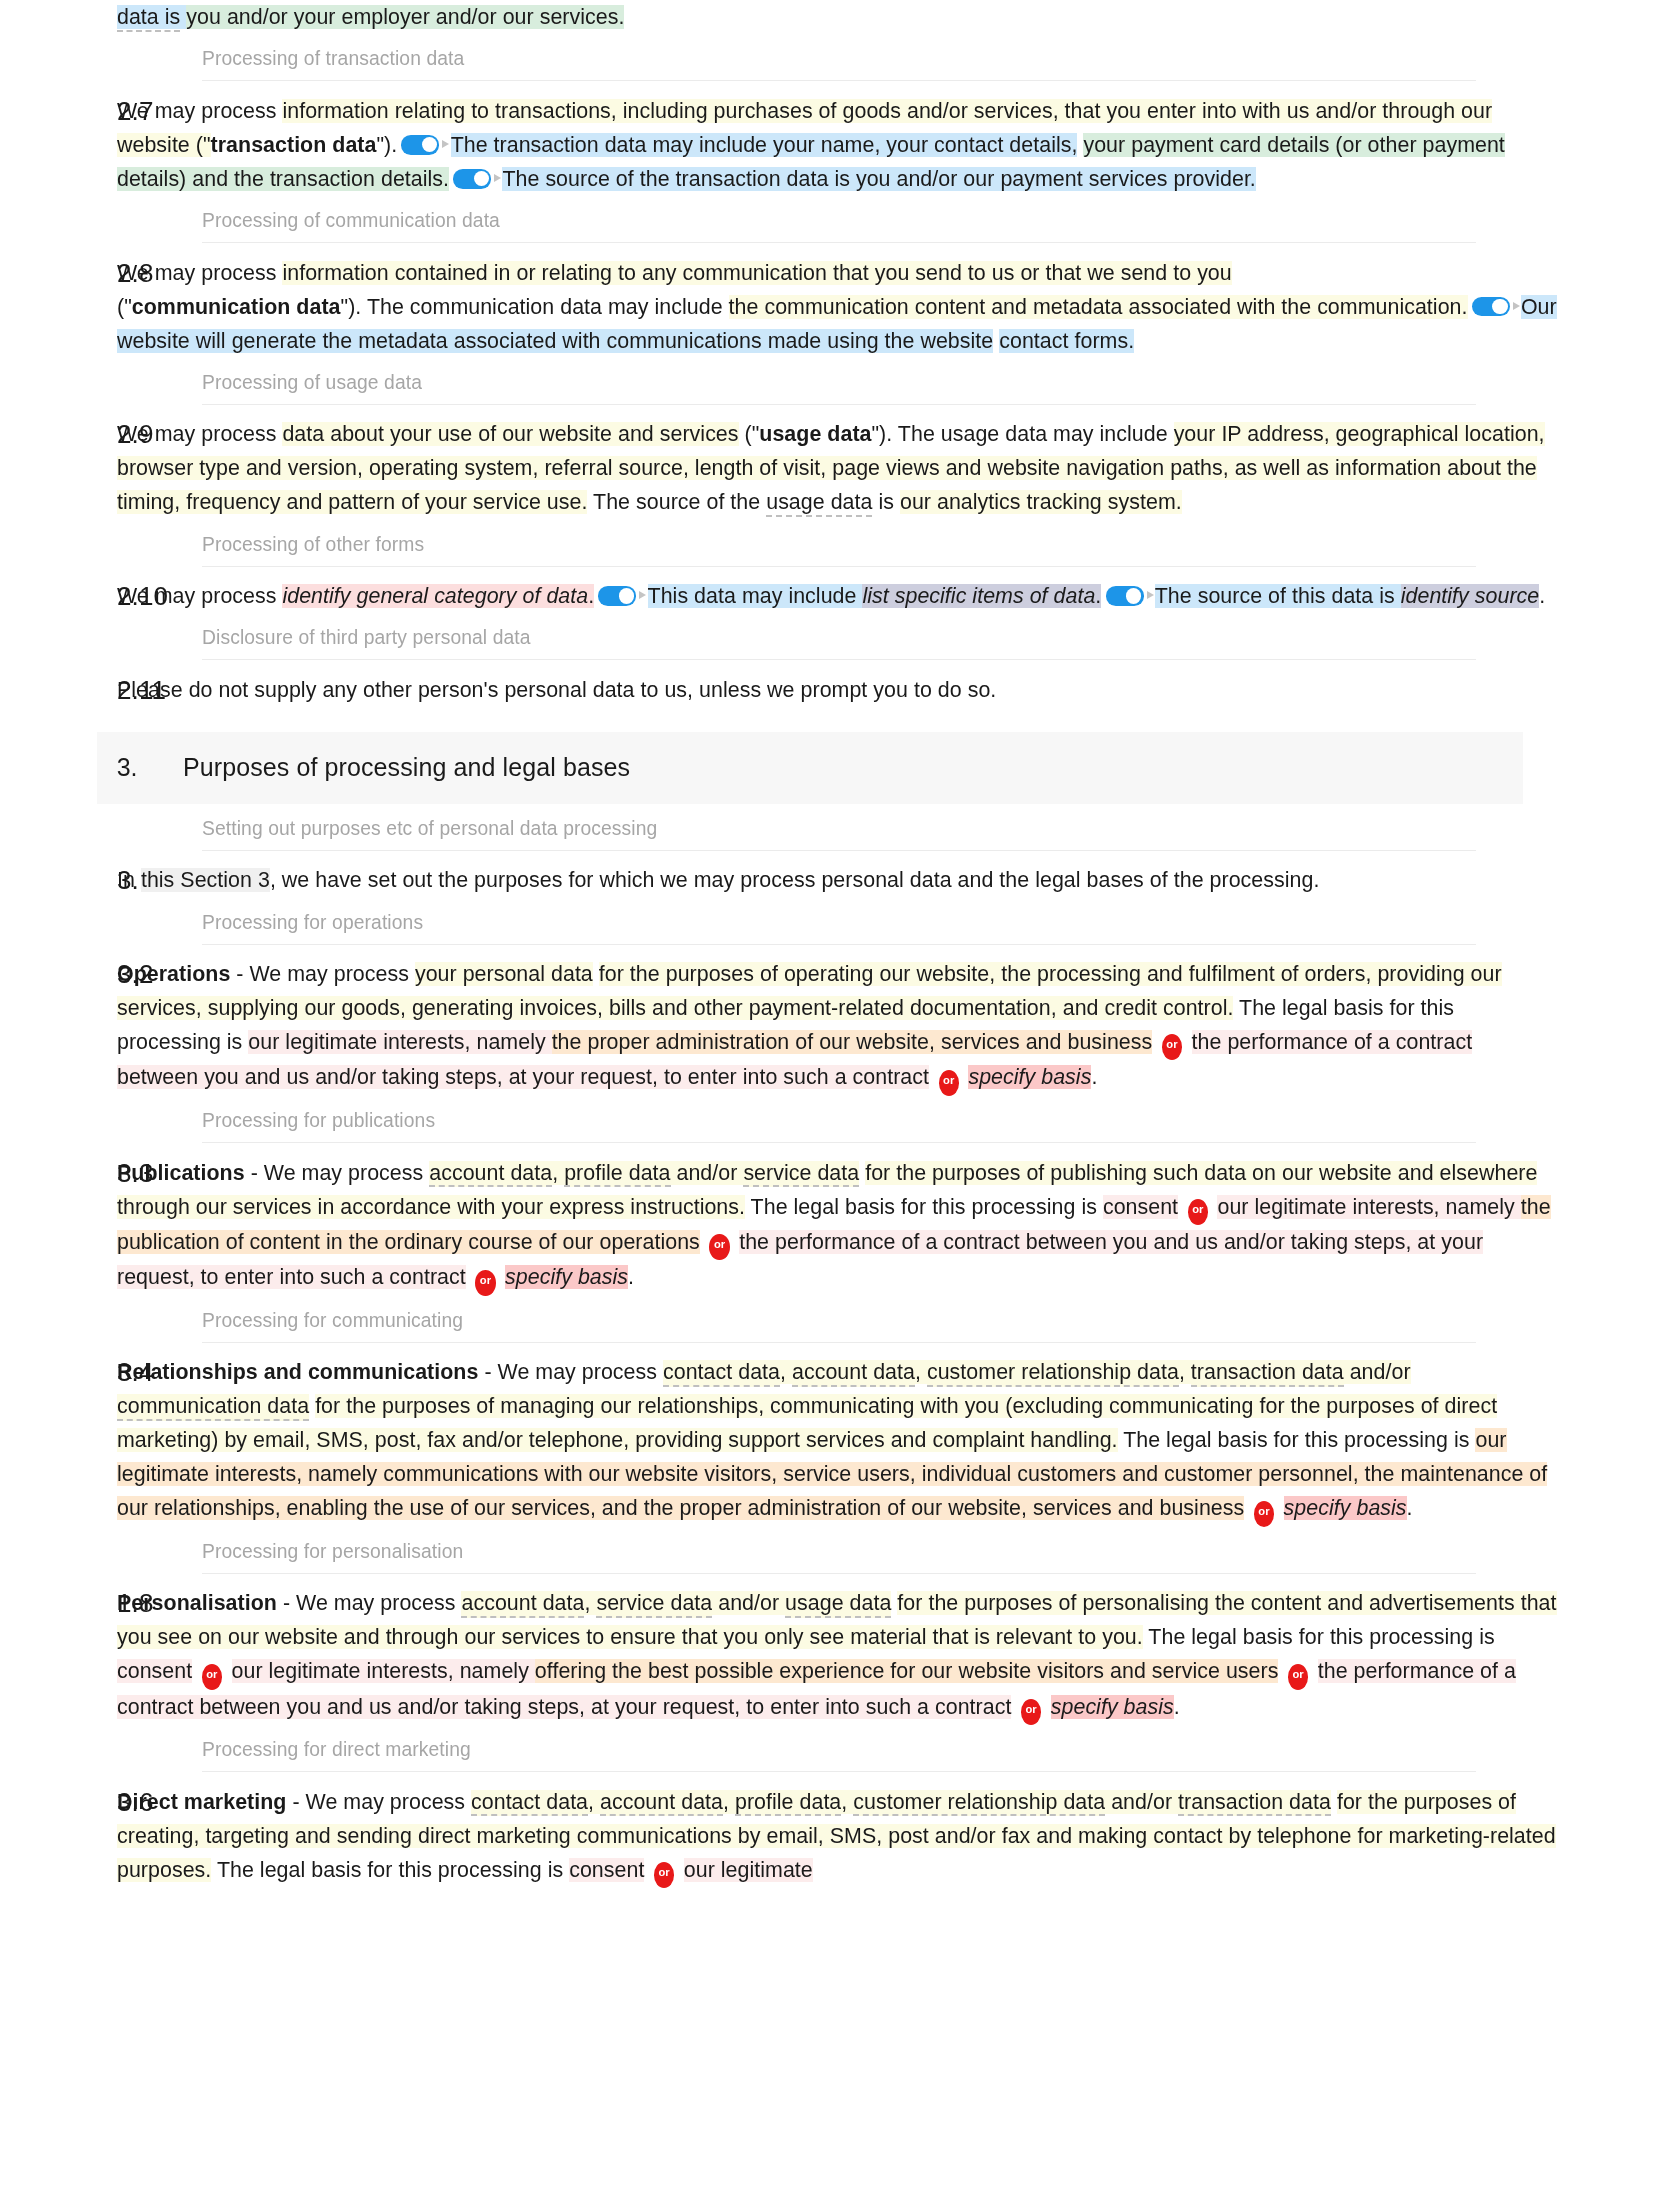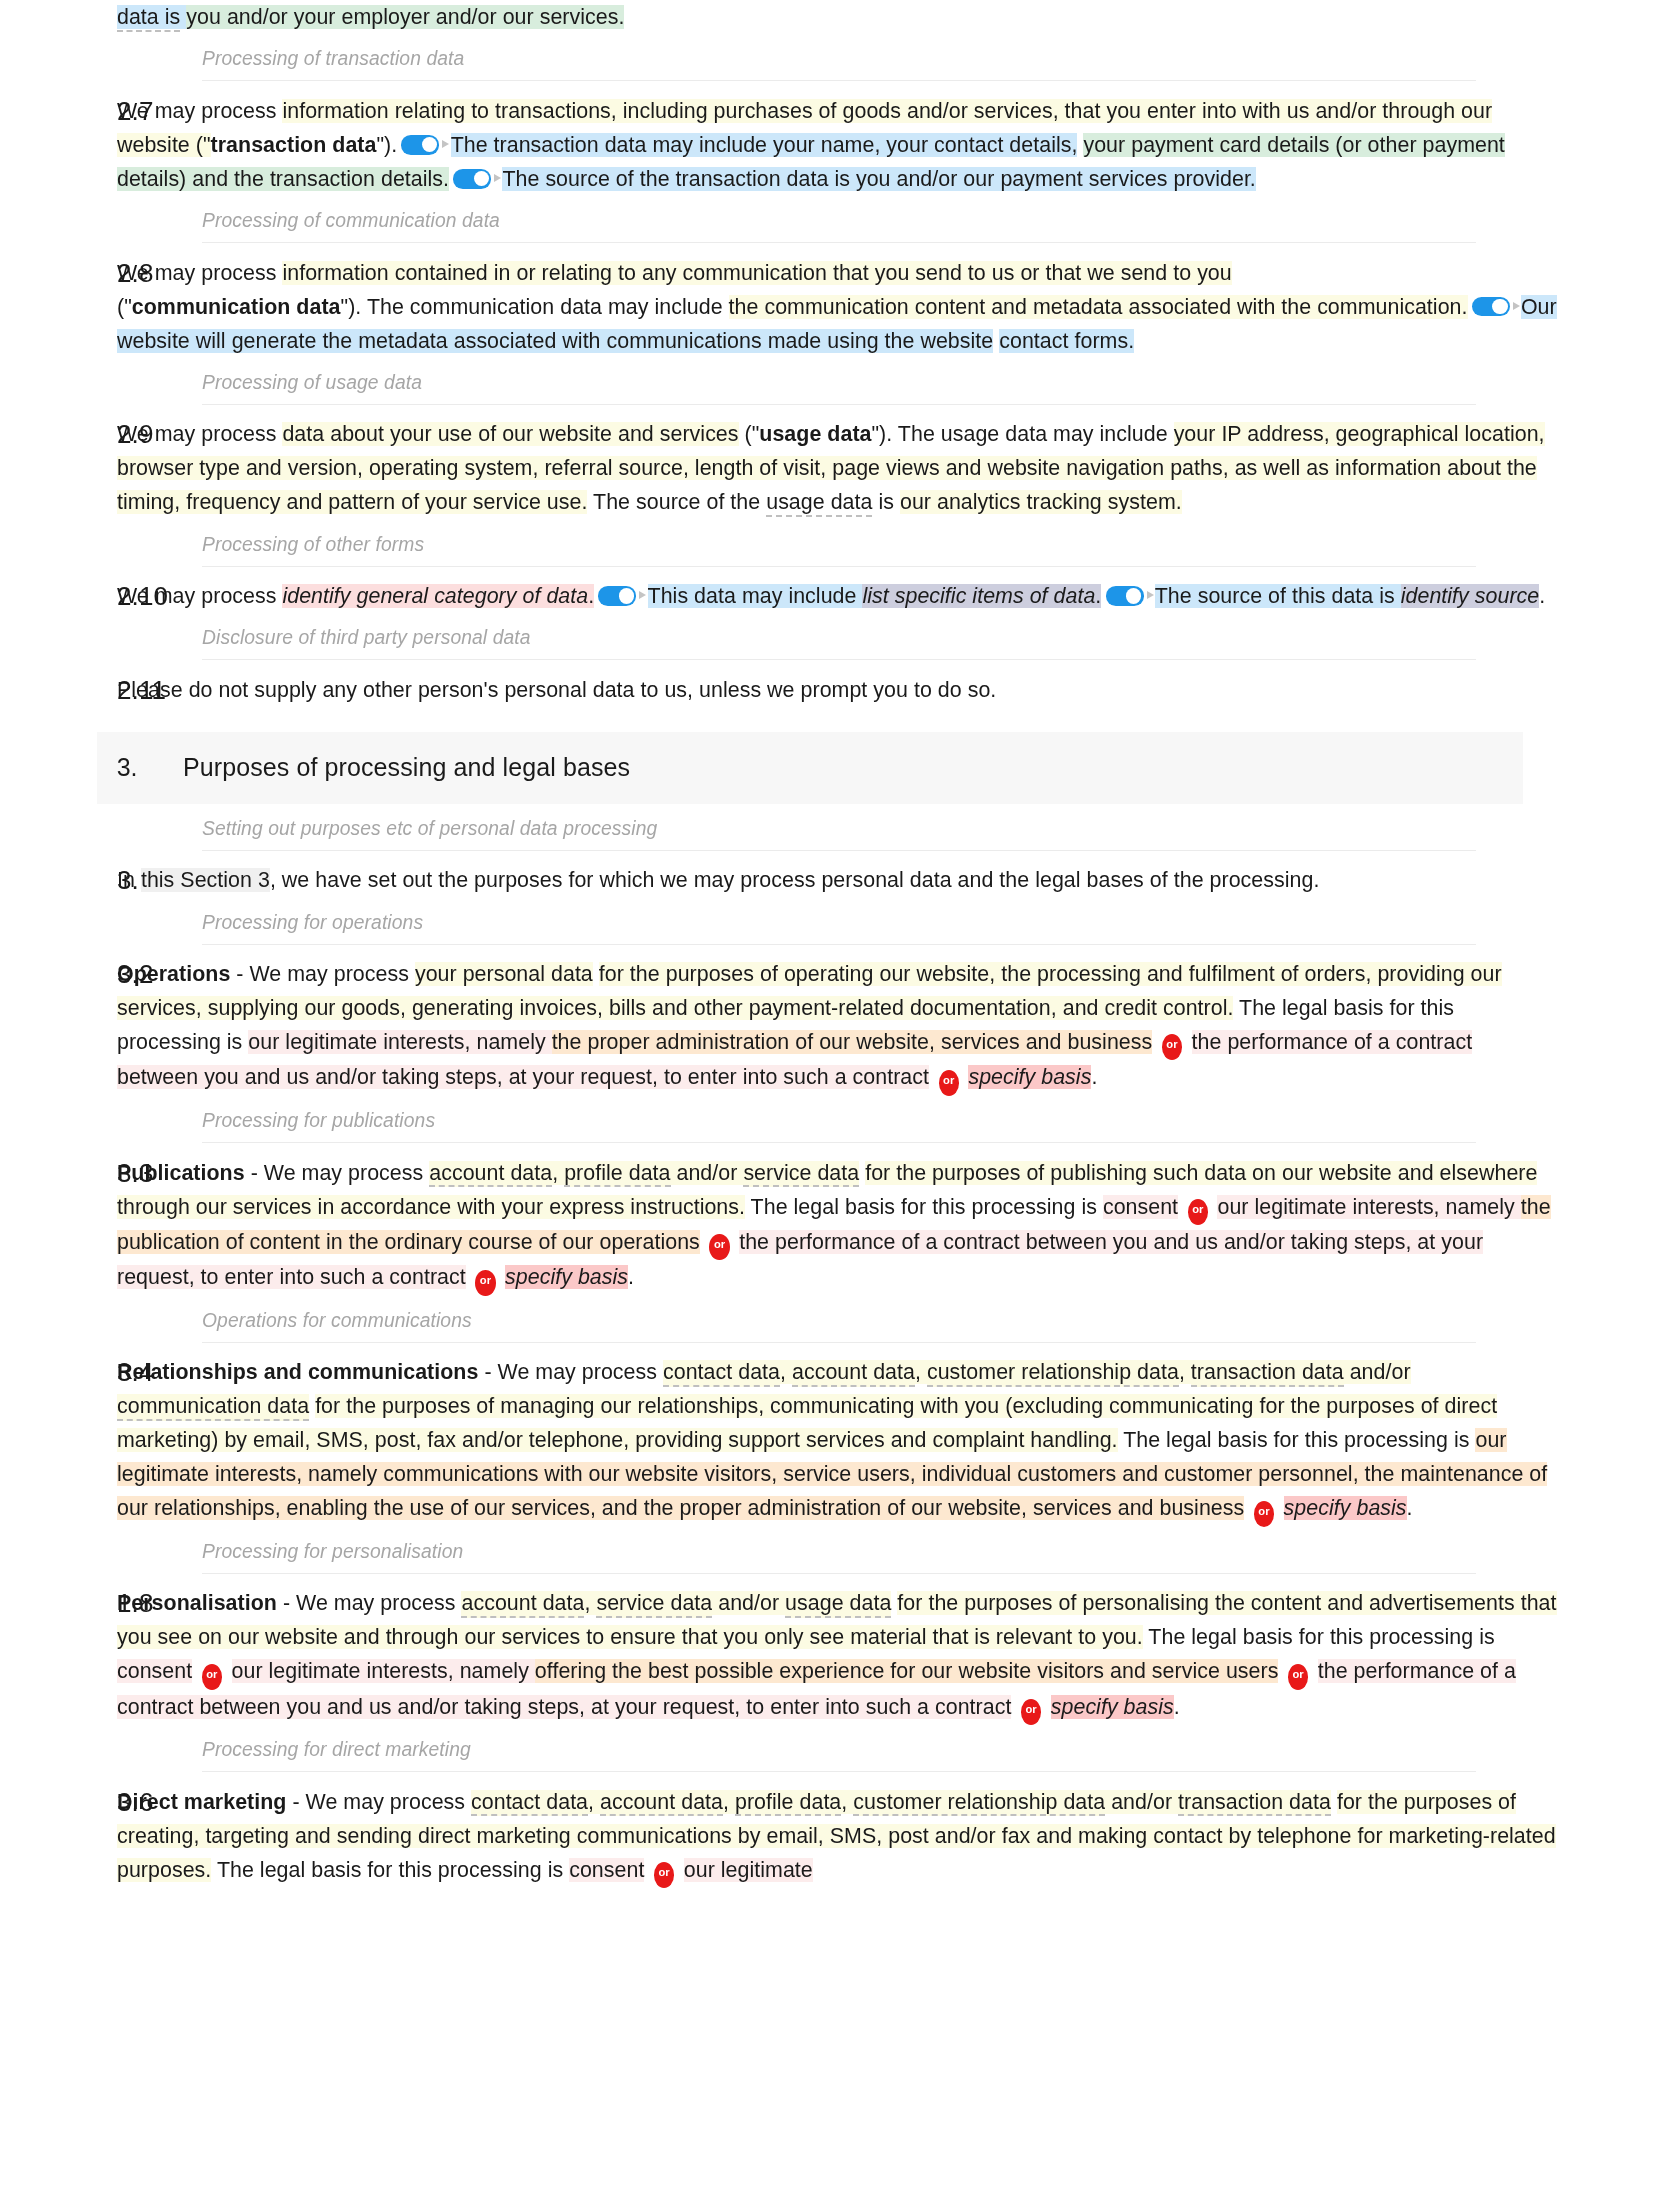--- a/index.html
+++ b/index.html
@@ -52,21 +52,20 @@
     padding-right: 14px;
     letter-spacing: 0.04px;
   }
 
   
   .subhead-wrap {
     padding-left: 202px;
     padding-right: 97px;
   }
   .subhead {
-    font-style: italic;
     font-size: 19.3px;
     line-height: 28px;
     color: #a6a6a6;
     padding: 11.2px 0 7px 0;
     letter-spacing: 0.1px;
   }
   .rule {
     border-top: 1.4px solid #ebebeb;
     margin: 0 0 12.6px 0;
   }
@@ -260,21 +259,21 @@
     <div class="subhead">Processing for publications</div>
     <div class="rule"></div>
   </div>
 
   <div class="clause">
     <div class="clause-num">3.3</div>
     <div class="clause-body"><b>Publications</b><span> - We may process </span><span class="hl-yellow term">account data</span><span class="hl-yellow">, </span><span class="hl-yellow term">profile data</span><span class="hl-yellow"> and/or </span><span class="hl-yellow term">service data</span> <span class="hl-yellow"> for the purposes of publishing such data on our website and elsewhere through our services in accordance with your express instructions.</span><span> The legal basis for this processing is </span><span class="hl-pinklite">consent</span> <span class="or-badge">or</span> <span class="hl-pinklite">our legitimate interests, namely </span><span class="hl-orange">the publication of content in the ordinary course of our operations</span> <span class="or-badge">or</span> <span class="hl-pinklite">the performance of a contract between you and us and/or taking steps, at your request, to enter into such a contract</span> <span class="or-badge">or</span> <i class="hl-pinkdeep">specify basis</i><span>.</span></div>
   </div>
 
   <div class="subhead-wrap">
-    <div class="subhead">Operations for communications</div>
+    <div class="subhead">Processing for communicating</div>
     <div class="rule"></div>
   </div>
 
   <div class="clause">
     <div class="clause-num">3.4</div>
     <div class="clause-body"><b>Relationships and communications</b><span> - We may process </span><span class="hl-yellow term">contact data</span><span class="hl-yellow">, </span><span class="hl-yellow term">account data</span><span class="hl-yellow">, </span><span class="hl-yellow term">customer relationship data</span><span class="hl-yellow">, </span><span class="hl-yellow term">transaction data</span><span class="hl-yellow"> and/or </span><span class="hl-yellow term">communication data</span> <span class="hl-yellow"> for the purposes of managing our relationships, communicating with you (excluding communicating for the purposes of direct marketing) by email, SMS, post, fax and/or telephone, providing support services and complaint handling.</span><span> The legal basis for this processing is </span><span class="hl-orange">our legitimate interests, namely </span><span class="hl-orange">communications with our website visitors, service users, individual customers and customer personnel, the maintenance of our relationships, enabling the use of our services, and the proper administration of our website, services and business</span> <span class="or-badge">or</span> <i class="hl-pinkdeep">specify basis</i><span>.</span></div>
   </div>
 
   <div class="subhead-wrap">
     <div class="subhead">Processing for personalisation</div>

